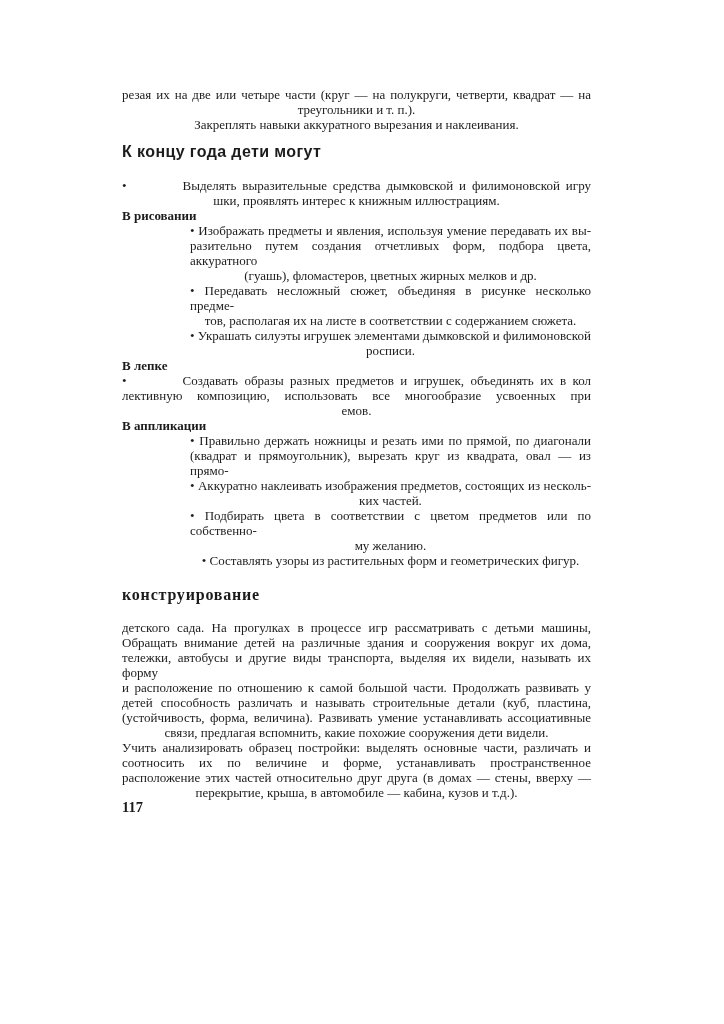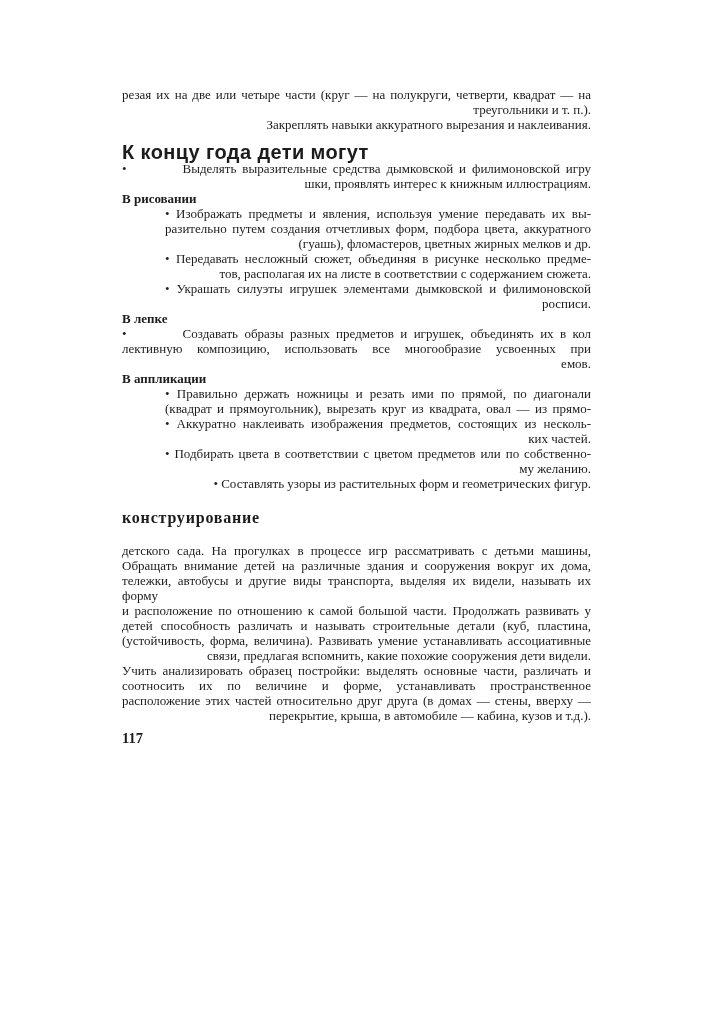--- a/index.html
+++ b/index.html
@@ -8,44 +8,44 @@
     width:712px; height:1024px;
     background:#ffffff;
     color:#1c1c1c;
     font-family:"Liberation Serif","DejaVu Serif",serif;
     font-size:13px;
     line-height:15px;
     box-sizing:border-box;
     padding:87px 121px 0 122px;
     overflow:hidden;
   }
-  .line { display:block; text-align:right; }
+  .line { display:block; text-align:center; }
   .line.j { text-align:justify; text-align-last:justify; }
   .tab { display:inline-block; width:56px; }
-  .indent { margin-left:43px; }
+  .indent { margin-left:68px; }
   .sub-h { font-weight:bold; }
   .h-year {
     font-family:"Liberation Sans","DejaVu Sans",sans-serif;
     font-weight:bold;
-    font-size:20px;
+    font-size:16px;
     line-height:16px;
     letter-spacing:0.4px;
-    margin:12px 0 1px 0;
+    margin:12px 0 18px 0;
   }
   .h-constr {
     font-weight:bold;
     font-size:16px;
     line-height:25px;
     letter-spacing:0.8px;
     margin:14px 0 13px 0;
   }
   .pagenum {
     font-weight:bold;
     font-size:14.5px;
-    margin-top:8px;
+    margin-top:0;
   }
 </style>
 </head>
 <body>
 
 <div class="page">
 
   <div>
       <span class="line j">резая их на две или четыре части (круг — на полукруги, четверти, квадрат — на</span>
       <span class="line">треугольники и т. п.).</span>

